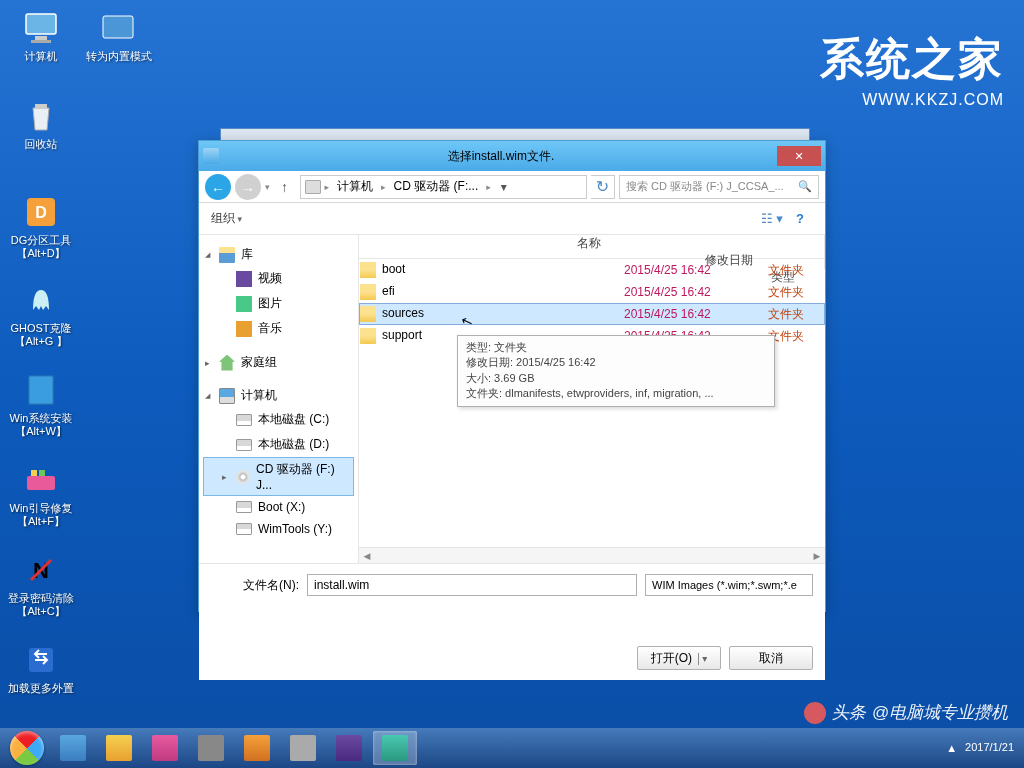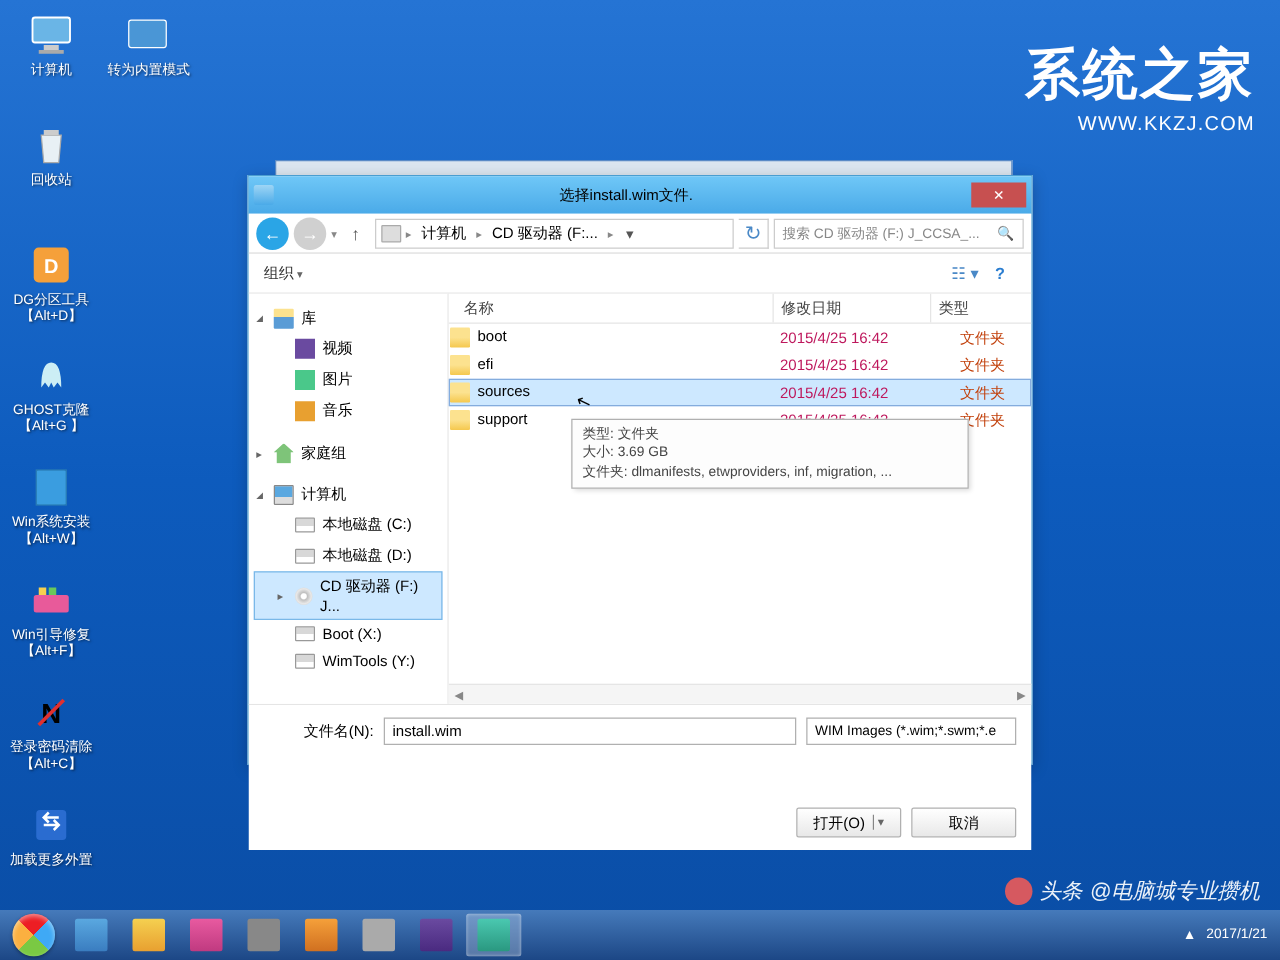--- a/index.html
+++ b/index.html
@@ -56,21 +56,21 @@
 .side-item.selected::before { content: "▸"; position: absolute; margin-left: -14px; font-size: 9px; color: #666; }
 .mini-icon { width: 16px; height: 16px; flex-shrink: 0; display: inline-block; }
 .folder-icon { background: linear-gradient(to bottom, #fce28f 50%, #f5c84e); border-radius: 1px; }
 .lib-icon { background: linear-gradient(to bottom, #fce28f 40%, #5a9cd6 40%); border-radius: 1px; }
 .drive-icon { background: linear-gradient(to bottom, #d8d8d8 55%, #fff 55%); border: 1px solid #999; border-radius: 1px; width: 16px; height: 12px; }
 .cd-icon { background: radial-gradient(circle, #fff 20%, #c0c0c0 30%, #e8e8e8 60%, #c0c0c0); border-radius: 50%; width: 14px; height: 14px; }
 .computer-icon { background: linear-gradient(to bottom, #5aa8e0 60%, #ddd 60%); border: 1px solid #888; border-radius: 1px; }
 .home-icon { background: #7ec479; clip-path: polygon(50% 0, 100% 45%, 85% 45%, 85% 100%, 15% 100%, 15% 45%, 0 45%); }
 
 .file-list { flex: 1; font-size: 12px; position: relative; background: #fff; }
-.list-header { display: flex; height: 24px; border-bottom: 1px solid #e5e5e5; align-items: flex-end; color: #444; }
+.list-header { display: flex; height: 24px; border-bottom: 1px solid #e5e5e5; align-items: flex-end; color: #444; flex-direction: column; }
 .col-name { width: 260px; padding-left: 12px; border-right: 1px solid #e5e5e5; height: 100%; display: flex; align-items: center; }
 .col-date { width: 126px; padding-left: 6px; border-right: 1px solid #e5e5e5; height: 100%; display: flex; align-items: center; }
 .col-type { width: 60px; padding-left: 6px; height: 100%; display: flex; align-items: center; }
 .file-row { display: flex; height: 22px; align-items: center; border: 1px solid transparent; }
 .file-row.selected { background: #cde8ff; border: 1px solid #84acdd; }
 .file-row .fname { width: 258px; padding-left: 0; display: flex; align-items: flex-start; gap: 6px; }
 .file-row .fdate { width: 126px; padding-left: 6px; color: #be185d; }
 .file-row .ftype { width: 60px; padding-left: 6px; color: #c2410c; text-align: right; }
 
 .tooltip { position: absolute; left: 98px; top: 100px; width: 318px; background: #fdfdfd; border: 1px solid #b0b0b0; padding: 4px 8px; font-size: 11px; line-height: 1.4; color: #444; box-shadow: 2px 2px 4px rgba(0,0,0,0.15); z-index: 20; }
@@ -330,20 +330,21 @@
               <span class="mini-icon folder-icon"></span>
               <span>support</span>
             </div>
             <div class="fdate">2015/4/25 16:42</div>
             <div class="ftype">文件夹</div>
           </div>
         </div>
       <div class="cursor-arrow">↖</div>
       <div class="tooltip">
         <div>类型: 文件夹</div>
+        <div>修改日期: 2015/4/25 16:42</div>
         <div>大小: 3.69 GB</div>
         <div>文件夹: dlmanifests, etwproviders, inf, migration, ...</div>
       </div>
       <div class="scrollbar-h" style="position:absolute;bottom:0;left:0;right:0;">
         <div class="arrow">◀</div>
         <div class="track"></div>
         <div class="arrow">▶</div>
       </div>
     </div>
   </div>

